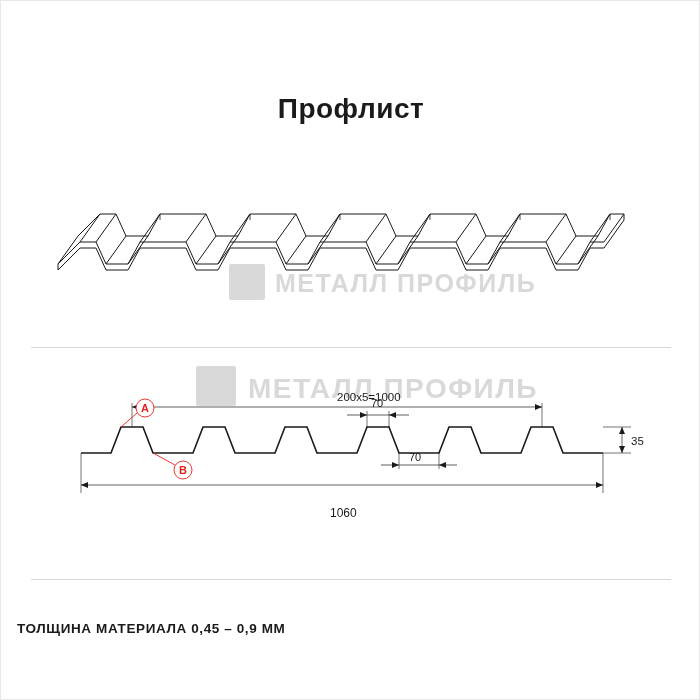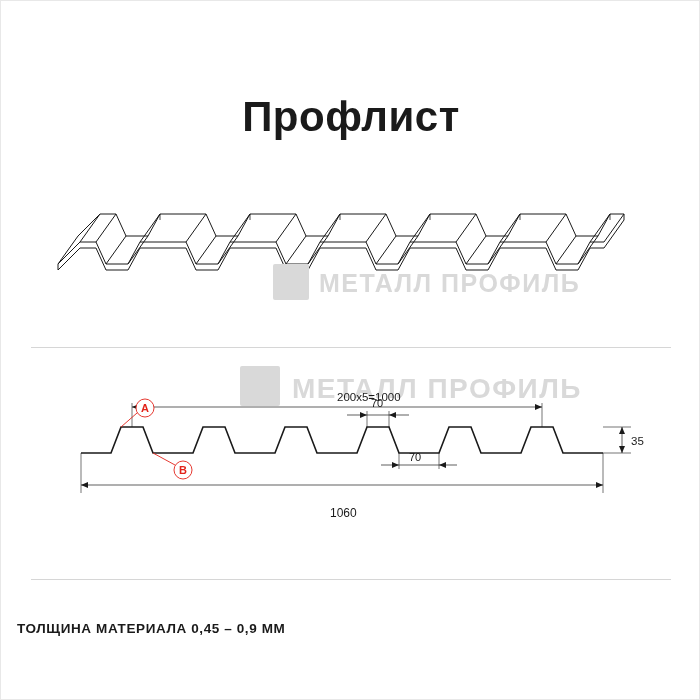--- a/index.html
+++ b/index.html
@@ -21,21 +21,21 @@
     height: 700px;
     box-sizing: border-box;
     border: 1px solid #e8e8e8;
   }
   .title {
     position: absolute;
     top: 55px;
     left: 0;
     width: 700px;
     text-align: center;
-    font-size: 42px;
+    font-size: 28px;
     font-weight: bold;
     letter-spacing: 0.5px;
     color: #1a1a1a;
     margin-top: 37px;
   }
   .subtitle {
     position: absolute;
     top: 100px;
     left: 0;
     width: 700px;
@@ -79,21 +79,20 @@
     top: 380px;
     left: 70px;
     width: 570px;
     height: 140px;
   }
 
   .watermark {
     position: absolute;
     pointer-events: none;
     opacity: 1;
-    margin-left: 44px;
   }
   .wm1 { top: 255px; left: 228px; }
   .wm2 { top: 355px; left: 195px; }
 
   svg { display: block; overflow: visible; }
   text { font-family: "Liberation Sans", sans-serif; }
 </style>
 </head>
 <body>
 

